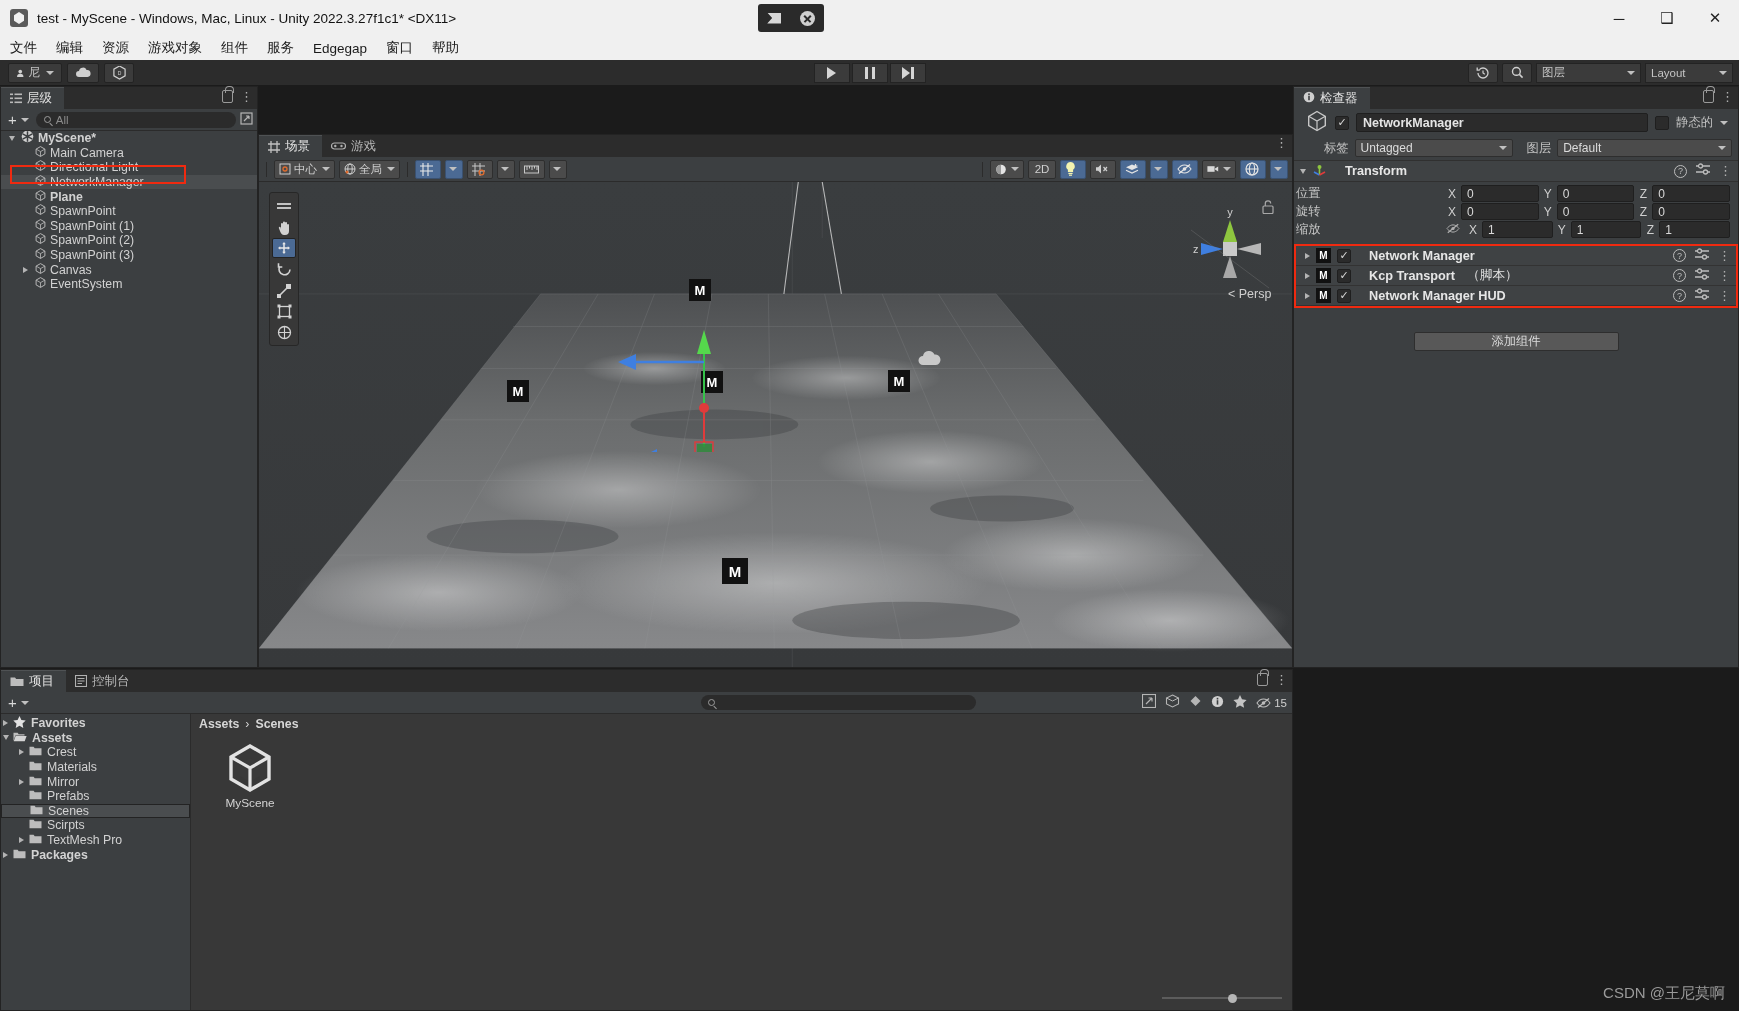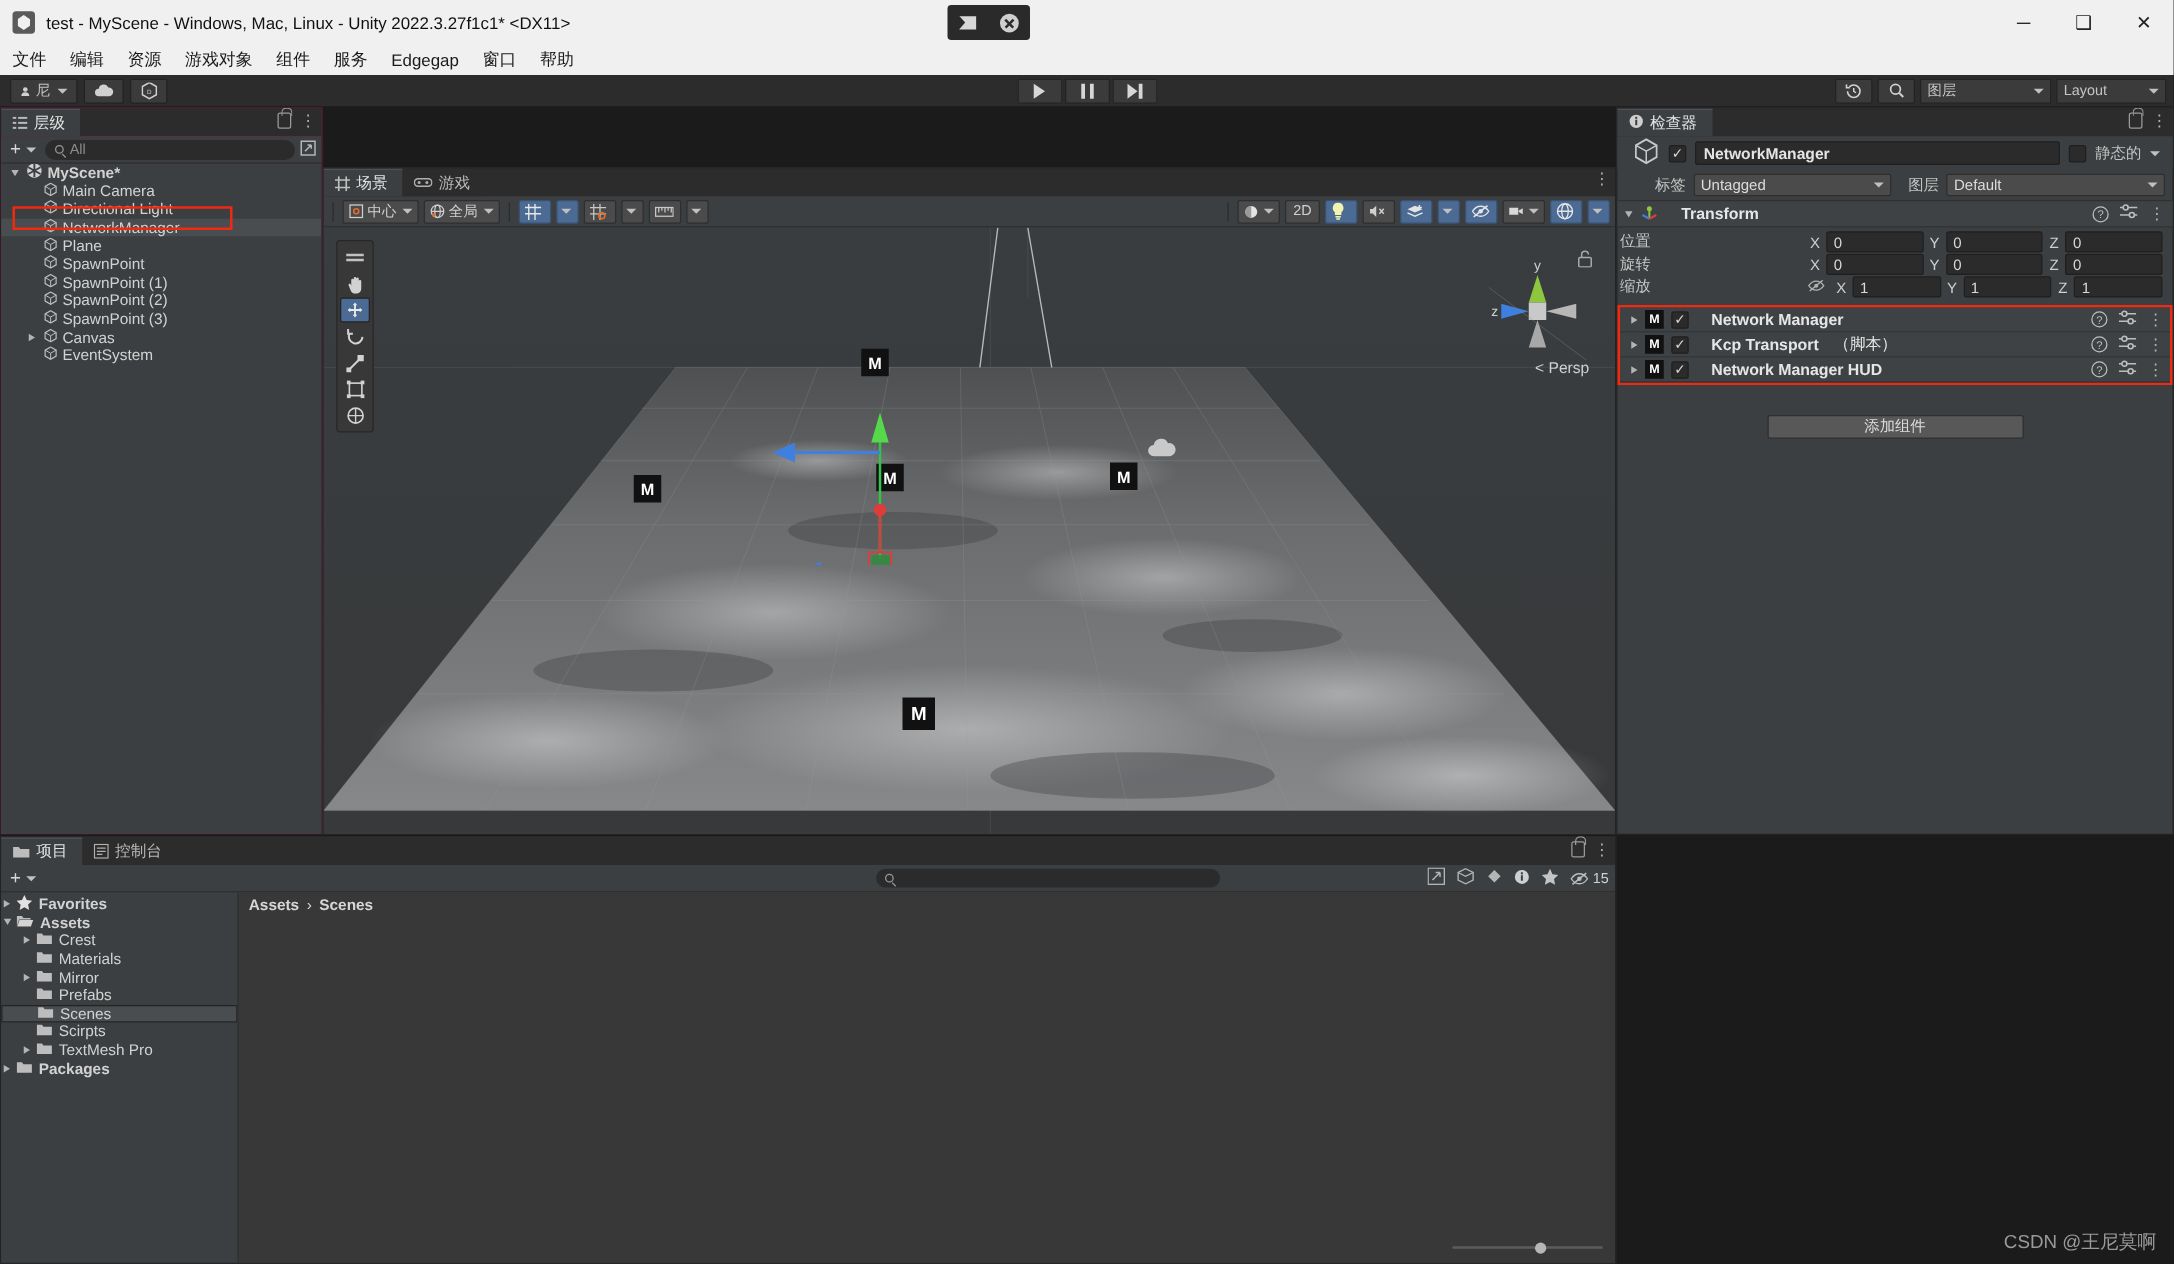--- a/index.html
+++ b/index.html
@@ -301,21 +301,21 @@
         <div class="h-row selected">
           <span style="position:absolute;left:34px;display:flex;align-items:center;gap:4px;">
             <span><svg width="11" height="11" viewBox="0 0 11 11">
                 <path d="M5.5 0.6l4.4 2.5v4.8L5.5 10.4 1.1 7.9V3.1z" fill="none" stroke="#bdbdbd" stroke-width="0.95"></path>
                 <path d="M1.1 3.1L5.5 5.6l4.4-2.5M5.5 5.6v4.8" fill="none" stroke="#bdbdbd" stroke-width="0.8"></path>
               </svg></span>
             <span>NetworkManager</span>
           </span>
         </div>
         <div class="h-row">
-          <span style="position:absolute;left:34px;display:flex;align-items:flex-end;gap:4px;">
+          <span style="position:absolute;left:34px;display:flex;align-items:flex-end;gap:4px;font-weight:bold;">
             <span><svg width="11" height="11" viewBox="0 0 11 11">
                 <path d="M5.5 0.6l4.4 2.5v4.8L5.5 10.4 1.1 7.9V3.1z" fill="none" stroke="#bdbdbd" stroke-width="0.95"></path>
                 <path d="M1.1 3.1L5.5 5.6l4.4-2.5M5.5 5.6v4.8" fill="none" stroke="#bdbdbd" stroke-width="0.8"></path>
               </svg></span>
             <span>Plane</span>
           </span>
         </div>
         <div class="h-row">
           <span style="position:absolute;left:34px;display:flex;align-items:center;gap:4px;">
             <span><svg width="11" height="11" viewBox="0 0 11 11">
@@ -999,20 +999,32 @@
               <span style="font-weight:bold;">Packages</span>
             </span>
           </div>
         </div>
       <div class="pj-right">
         <div class="breadcrumb" id="project-breadcrumb">
             <span>Assets</span>
             <span style="font-weight: normal;">›</span>
             <span>Scenes</span>
           </div>
+        <div class="asset-grid">
+          <div class="asset">
+            <div class="thumb">
+              <svg width="48" height="48" viewBox="0 0 48 48">
+                  <path d="M24 2l19 11v22L24 46 5 35V13z" fill="none" stroke="#e2e2e2" stroke-width="3.4"></path>
+                  <path d="M24 14l10 6v12l-10 6-10-6V20z" fill="#3a3a3a"></path>
+                  <path d="M5 13l19 11 19-11M24 24v22" stroke="#e2e2e2" stroke-width="3.2" fill="none"></path>
+                </svg>
+            </div>
+            <div class="nm">MyScene</div>
+          </div>
+        </div>
         <div class="slider-bar">
           <div class="track"></div>
           <div class="knob"></div>
         </div>
       </div>
     </div>
   </div>
 
   <div class="red-outline" style="left:10px;top:79px;width:176px;height:19px;"></div>
 

